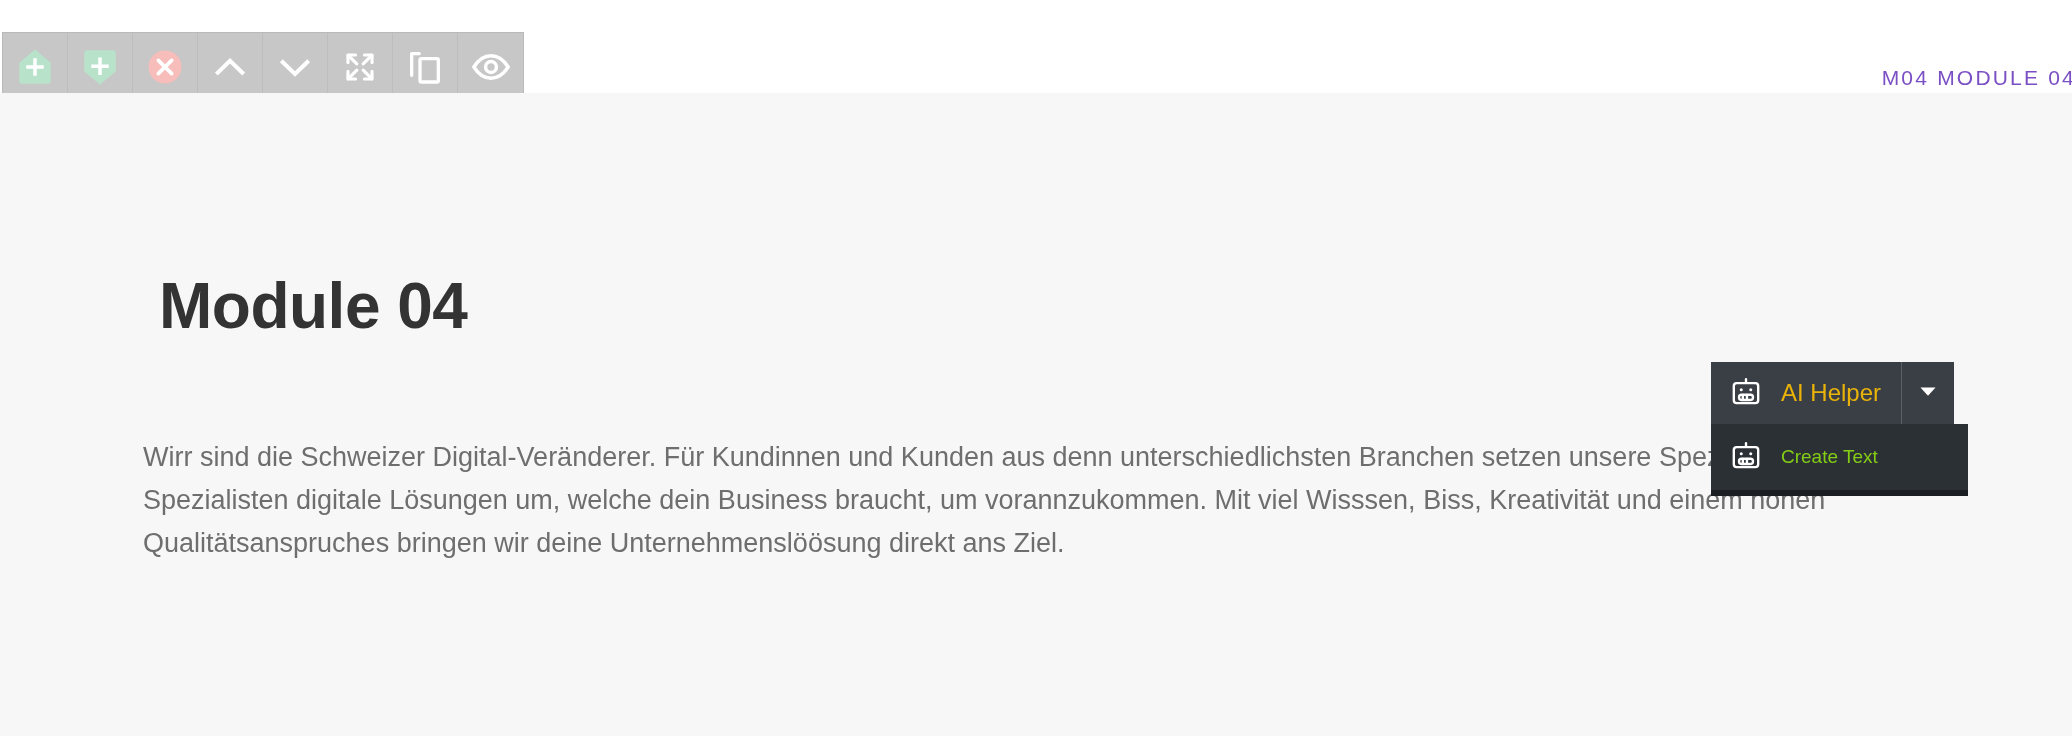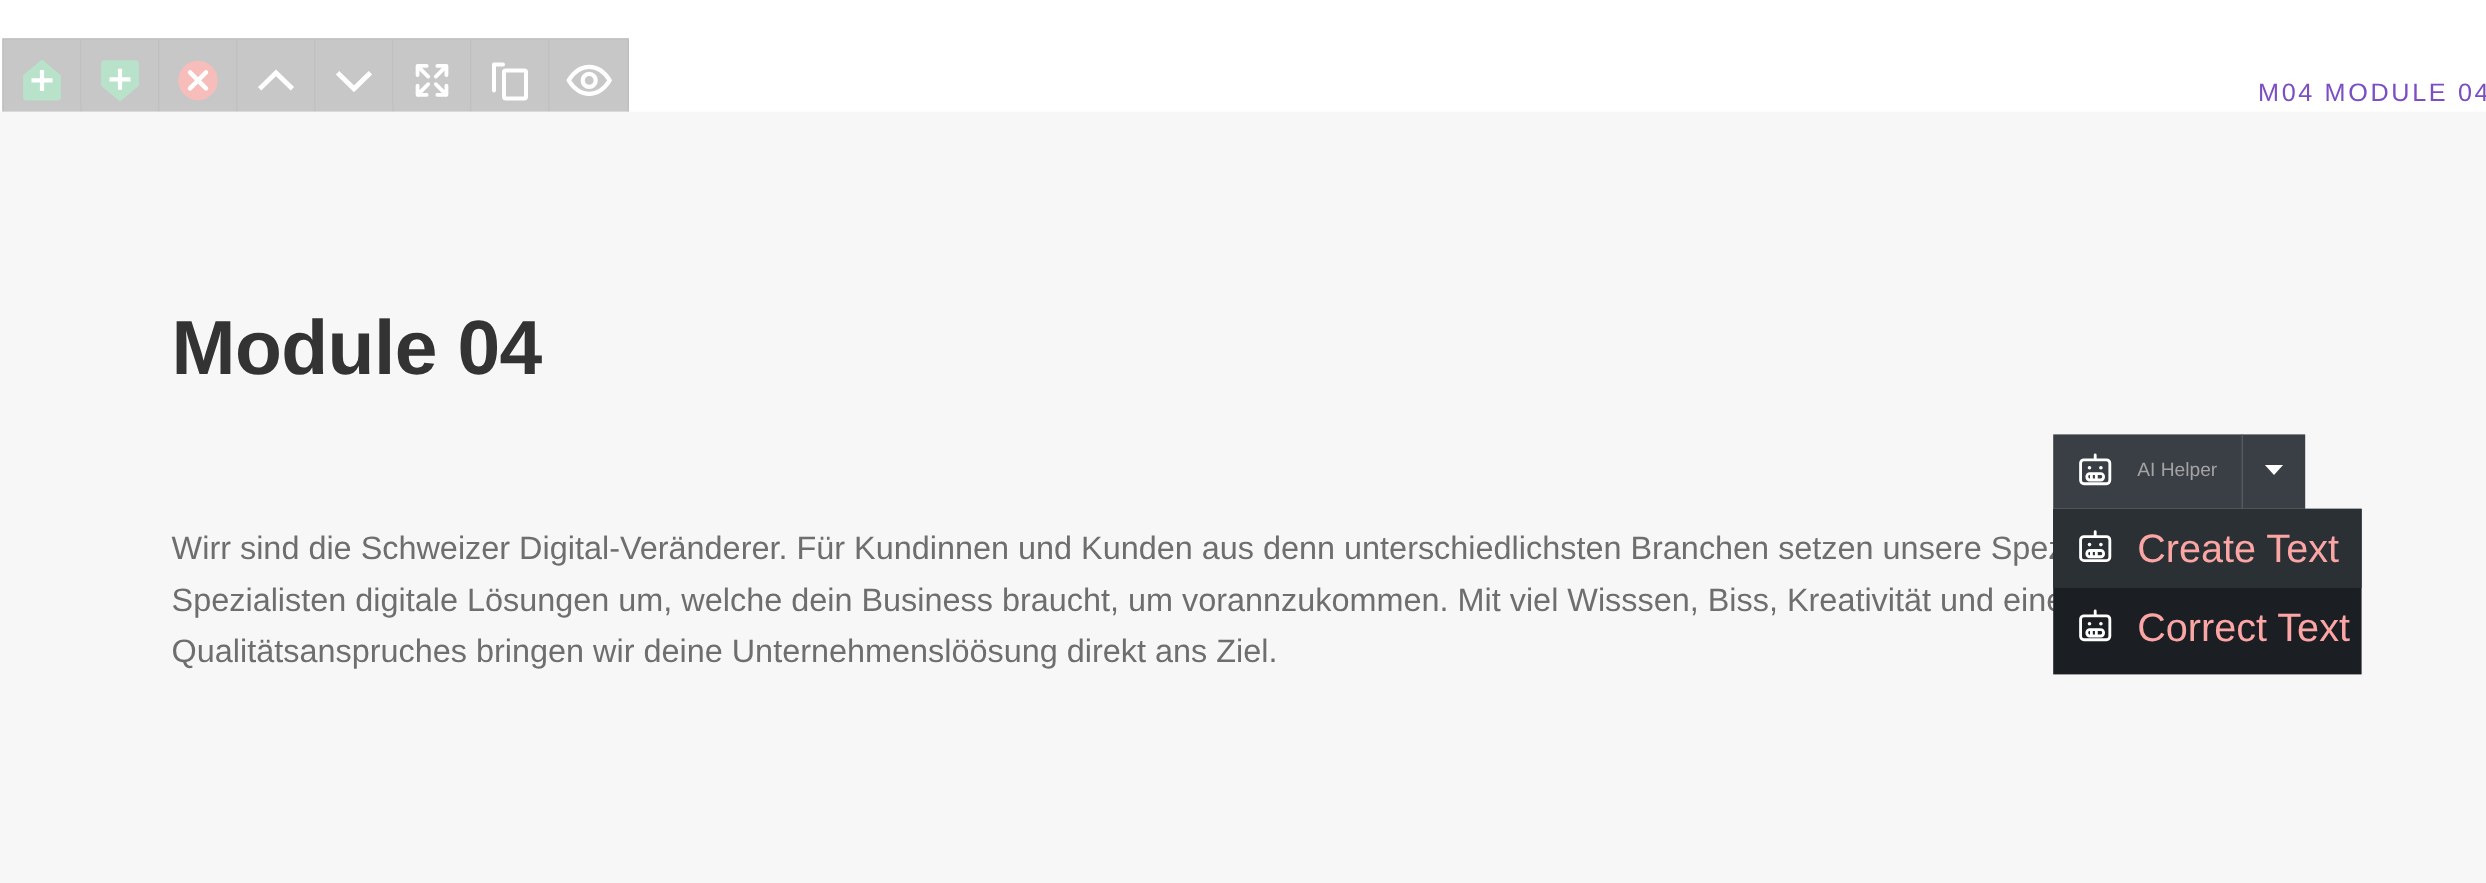--- a/index.html
+++ b/index.html
@@ -83,21 +83,21 @@
   }
 
   .page-title {
     position: absolute;
     left: 143px;
     top: 160px;
     font-size: 64px;
     font-weight: bold;
     color: #333333;
     letter-spacing: -0.5px;
-    margin: 0;
+    margin: 16px;
     font-family: "Liberation Sans", sans-serif;
   }
 
   .body-copy {
     position: absolute;
     left: 143px;
     top: 343px;
     width: 1860px;
     font-size: 27px;
     line-height: 43px;
@@ -118,22 +118,22 @@
     z-index: 30;
   }
   .ai-helper-main {
     display: flex;
     align-items: center;
     padding: 0 20px 0 16px;
     gap: 16px;
     cursor: pointer;
   }
   .ai-helper-label {
-    color: #a3a3a3;
-    font-size: 16px;
+    color: #eab308;
+    font-size: 24px;
     white-space: nowrap;
   }
   .ai-helper-caret {
     width: 52px;
     display: flex;
     align-items: center;
     justify-content: center;
     border-left: 1px solid #5a6068;
     cursor: pointer;
   }
@@ -153,22 +153,22 @@
     align-items: center;
     gap: 16px;
     height: 66px;
     padding-left: 16px;
     box-sizing: border-box;
     cursor: pointer;
   }
   .ai-menu-item.highlight { background: #2b3035; }
   .ai-menu-item.divided { border-top: 1px solid #31363b; }
   .ai-menu-label {
-    color: #fca5a5;
-    font-size: 33px;
+    color: #84cc16;
+    font-size: 19px;
     white-space: nowrap;
   }
   .robot-icon { display: block; flex: 0 0 auto; }
 </style>
 </head>
 <body>
 
 <div class="editor-bar">
 
   <div class="block-toolbar">
@@ -296,28 +296,15 @@
         <rect x="4.3" y="5.8" width="15.4" height="12.6" rx="1.8"></rect>
         <circle cx="9" cy="10" r="0.95" fill="#ffffff" stroke="none"></circle>
         <circle cx="15" cy="10" r="0.95" fill="#ffffff" stroke="none"></circle>
         <rect x="7.6" y="13.1" width="8.8" height="3.3" rx="1.5"></rect>
         <path d="M10 13.3 V16.2 M12.6 13.3 V16.2"></path>
       </svg>
     </span>
     <span class="ai-menu-label">Create Text</span>
   </div>
 
-  <div class="ai-menu-item">
-    <span>
-      <svg class="robot-icon" width="38" height="38" viewBox="0 0 24 24" fill="none" stroke="#ffffff" stroke-width="1.5" stroke-linecap="round" stroke-linejoin="round">
-        <path d="M12 3.2 V5.6"></path>
-        <rect x="4.3" y="5.8" width="15.4" height="12.6" rx="1.8"></rect>
-        <circle cx="9" cy="10" r="0.95" fill="#ffffff" stroke="none"></circle>
-        <circle cx="15" cy="10" r="0.95" fill="#ffffff" stroke="none"></circle>
-        <rect x="7.6" y="13.1" width="8.8" height="3.3" rx="1.5"></rect>
-        <path d="M10 13.3 V16.2 M12.6 13.3 V16.2"></path>
-      </svg>
-    </span>
-    <span class="ai-menu-label">Correct Text</span>
-  </div>
 
 
 </div>
 
 </body></html>

